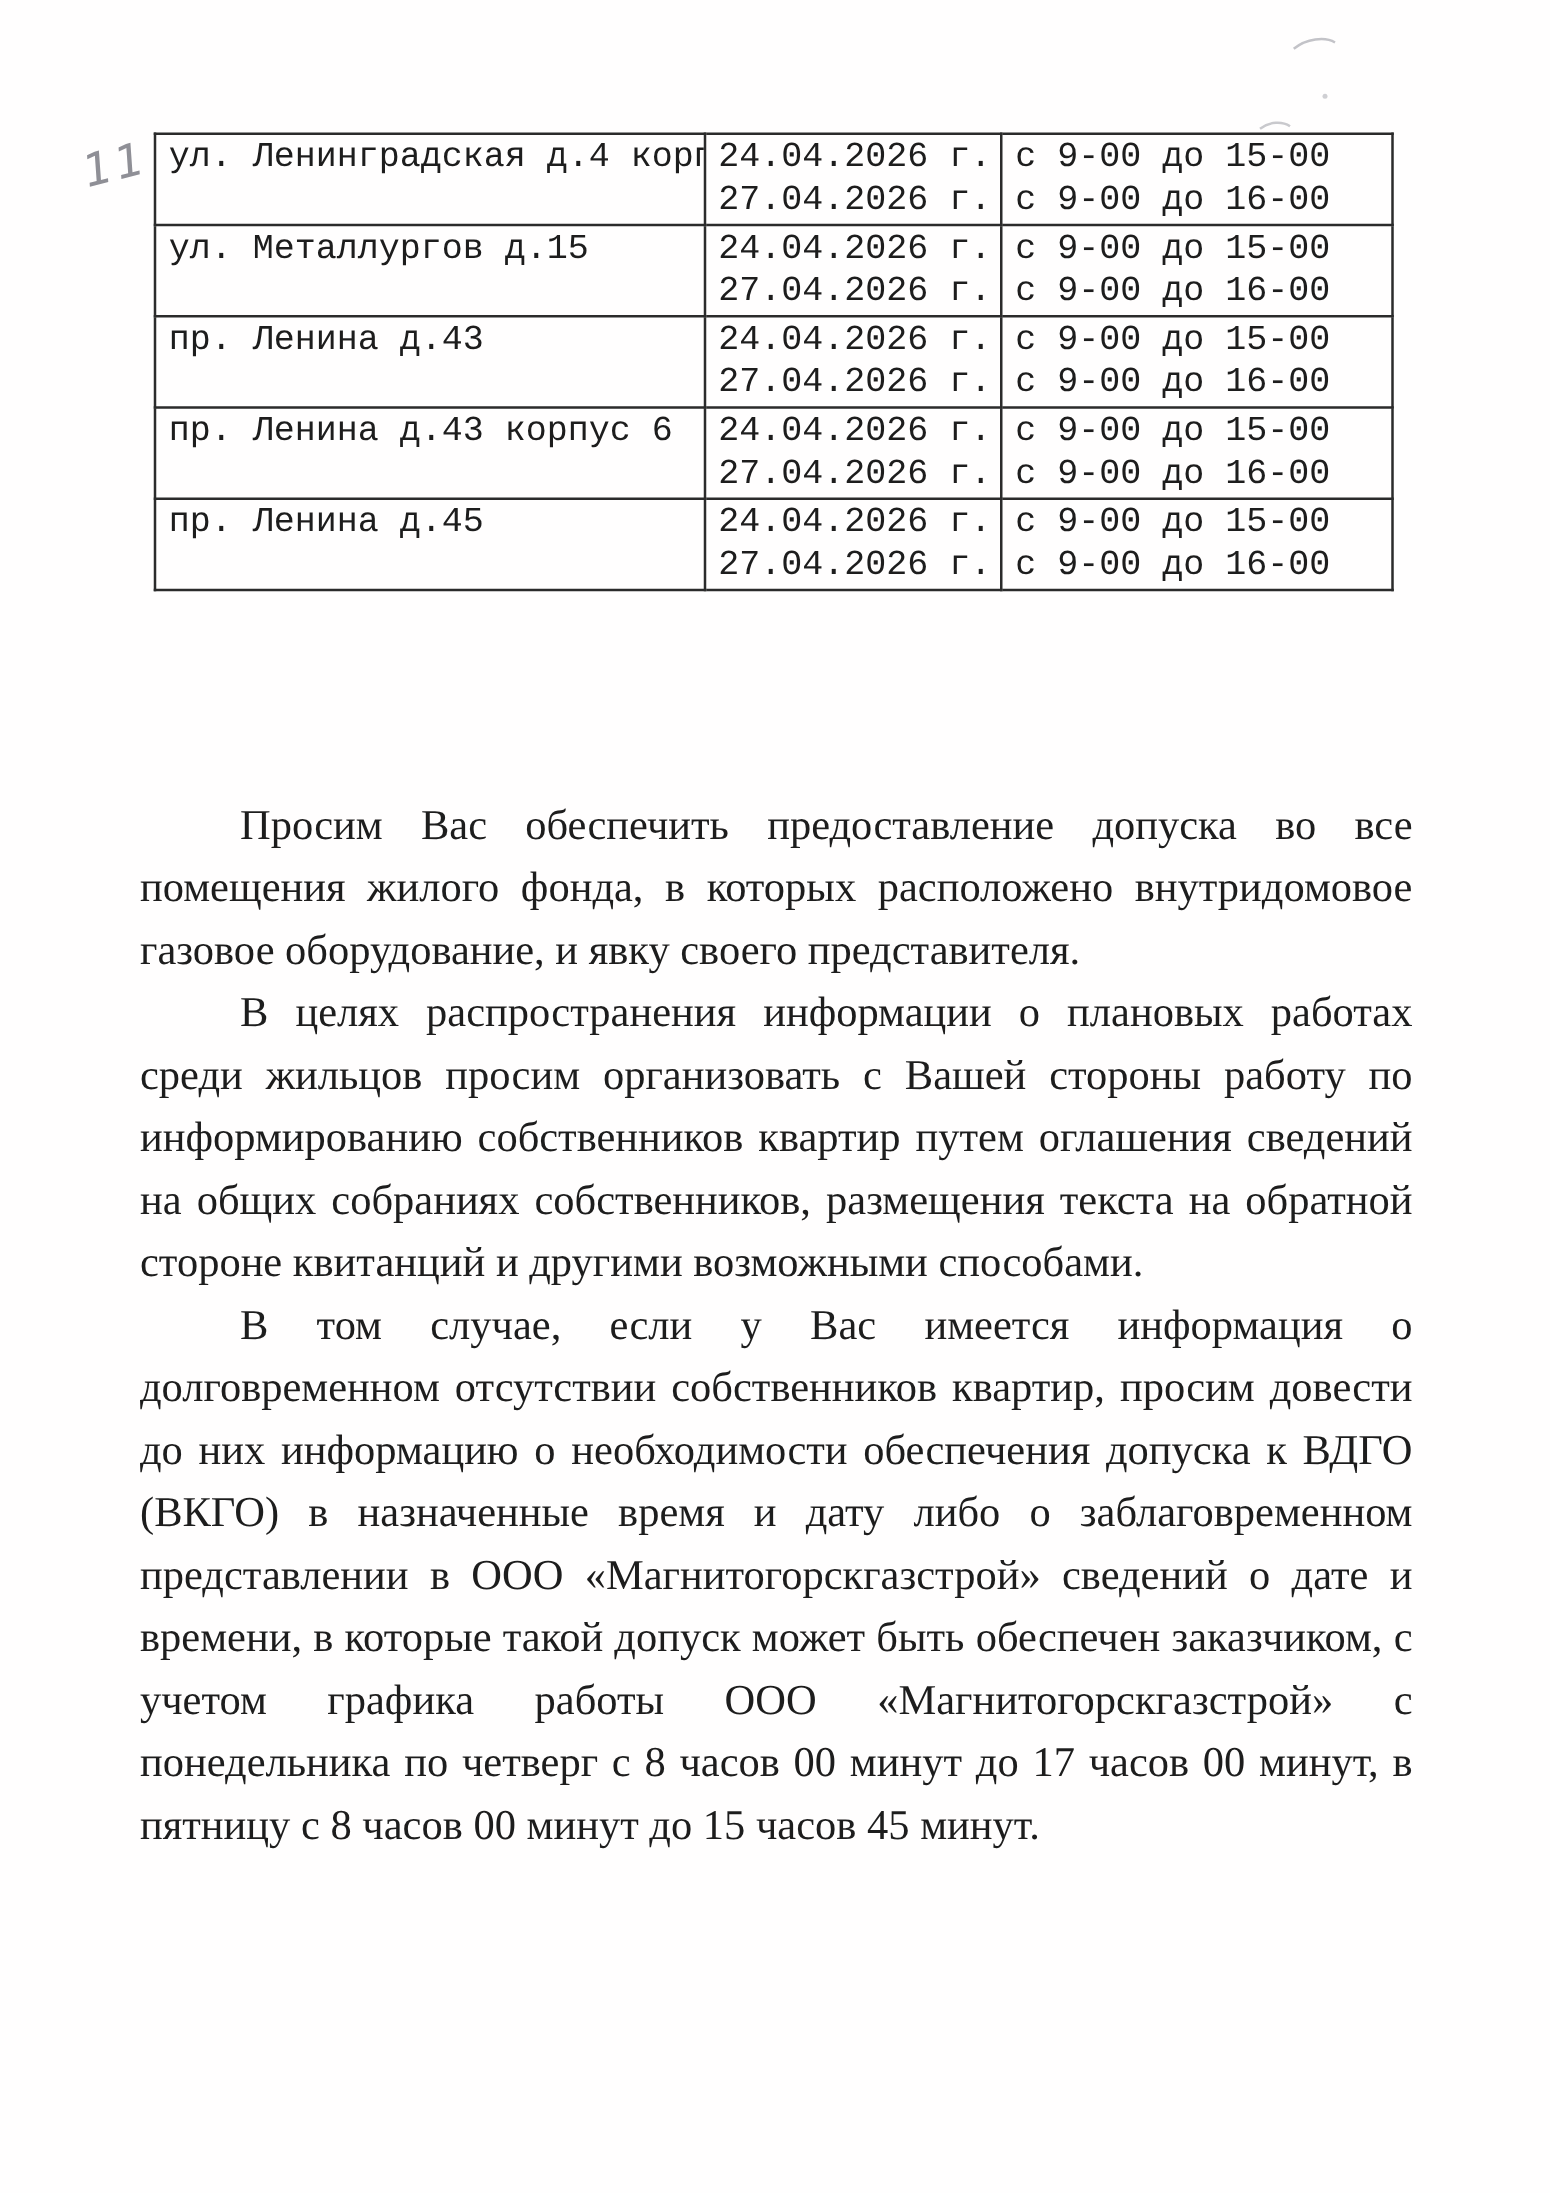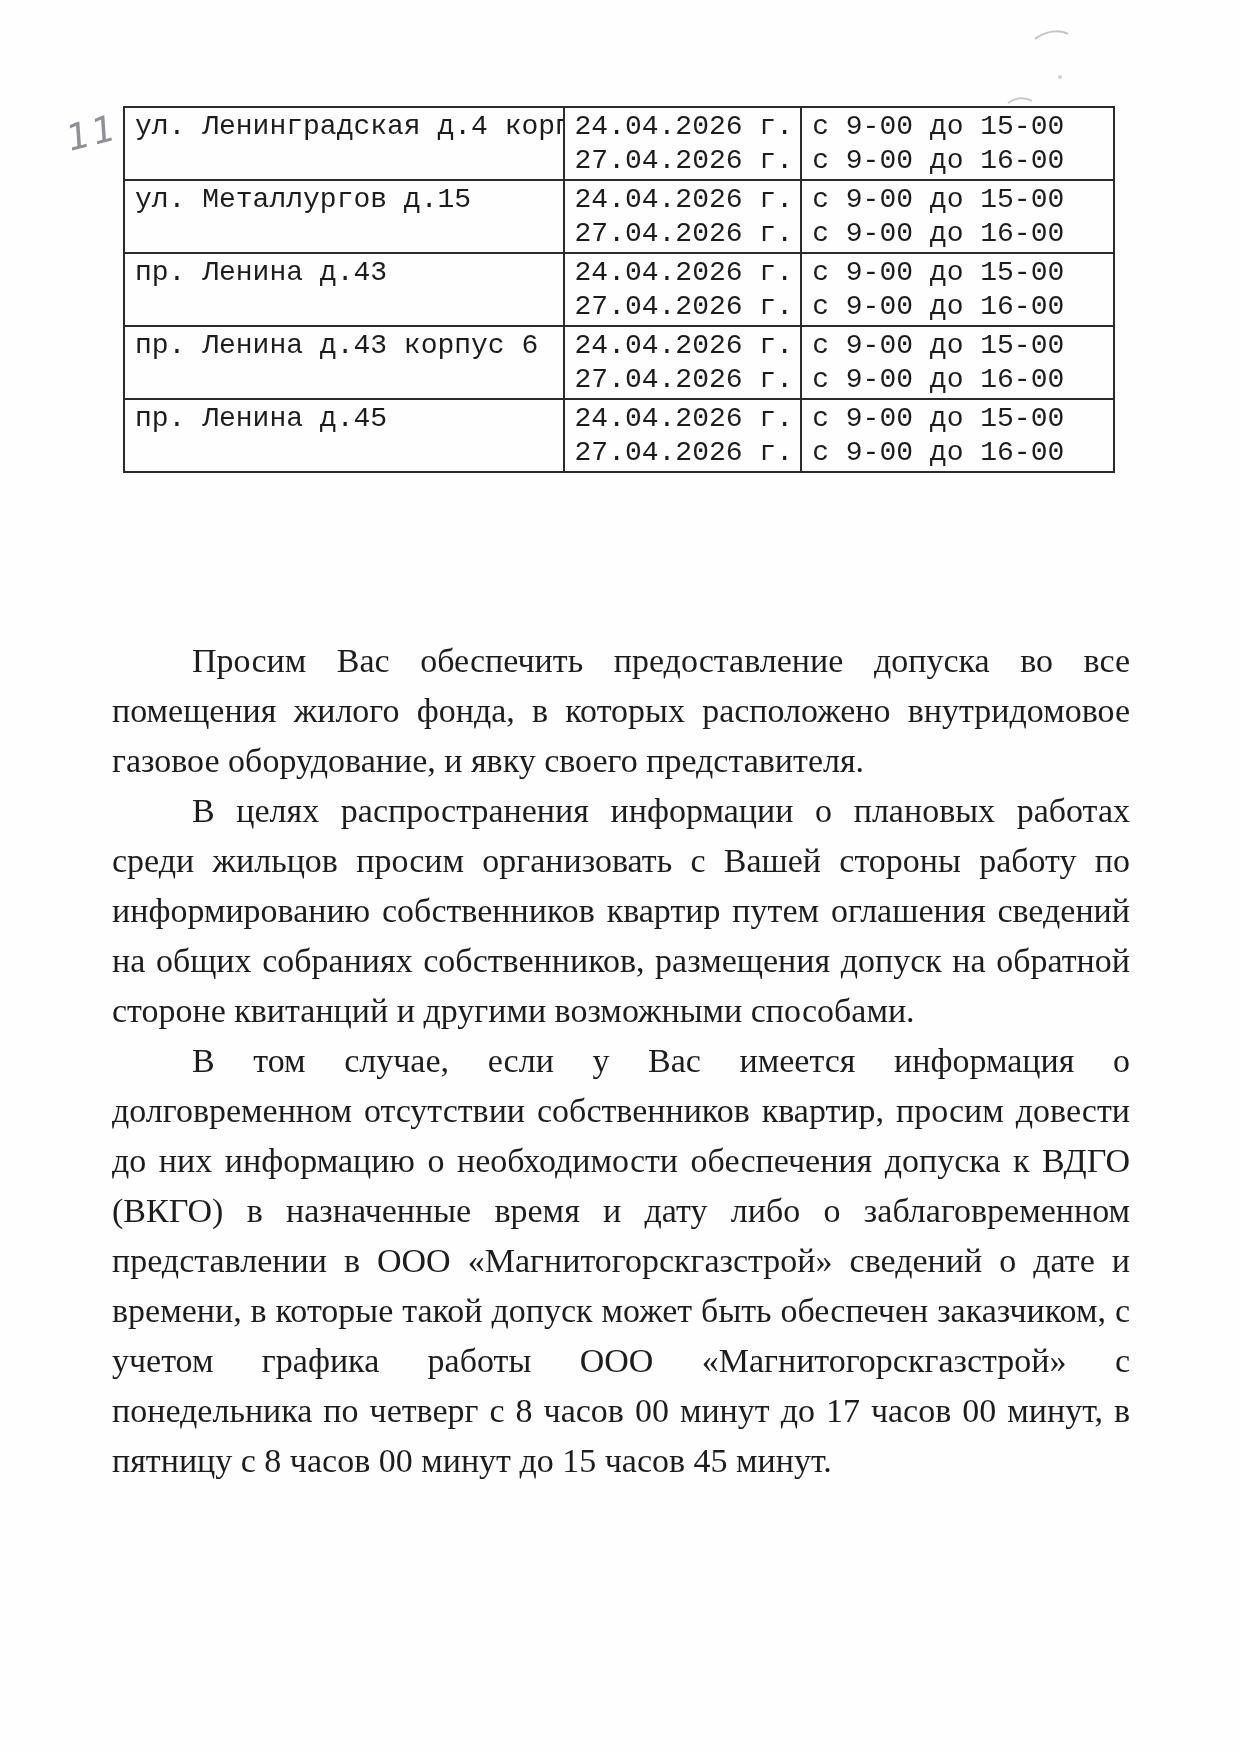--- a/index.html
+++ b/index.html
@@ -133,17 +133,17 @@
         <td class="col-times">
           <div>с 9-00 до 15-00</div>
           <div>с 9-00 до 16-00</div>
         </td>
       </tr>
     </tbody>
   </table>
 
   <div class="letter-body">
     <p>Просим Вас обеспечить предоставление допуска во все помещения жилого фонда, в которых расположено внутридомовое газовое оборудование, и явку своего представителя.</p>
-    <p>В целях распространения информации о плановых работах среди жильцов просим организовать с Вашей стороны работу по информированию собственников квартир путем оглашения сведений на общих собраниях собственников, размещения допуск на обратной стороне квитанций и другими возможными способами.</p>
+    <p>В целях распространения информации о плановых работах среди жильцов просим организовать с Вашей стороны работу по информированию собственников квартир путем оглашения сведений на общих собраниях собственников, размещения текста на обратной стороне квитанций и другими возможными способами.</p>
     <p>В том случае, если у Вас имеется информация о долговременном отсутствии собственников квартир, просим довести до них информацию о необходимости обеспечения допуска к ВДГО (ВКГО) в назначенные время и дату либо о заблаговременном представлении в ООО «Магнитогорскгазстрой» сведений о дате и времени, в которые такой допуск может быть обеспечен заказчиком, с учетом графика работы ООО «Магнитогорскгазстрой» с понедельника по четверг с 8 часов 00 минут до 17 часов 00 минут, в пятницу  с 8 часов 00 минут до 15 часов 45 минут.</p>
   </div>
 
 </div>
 
 </body></html>

